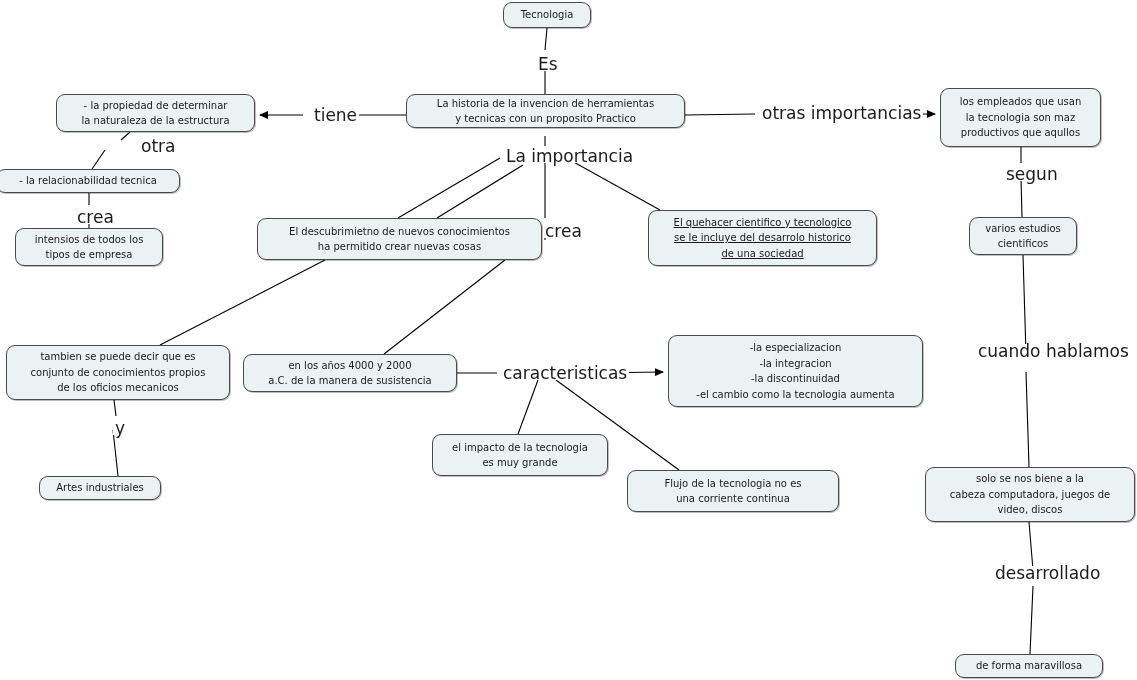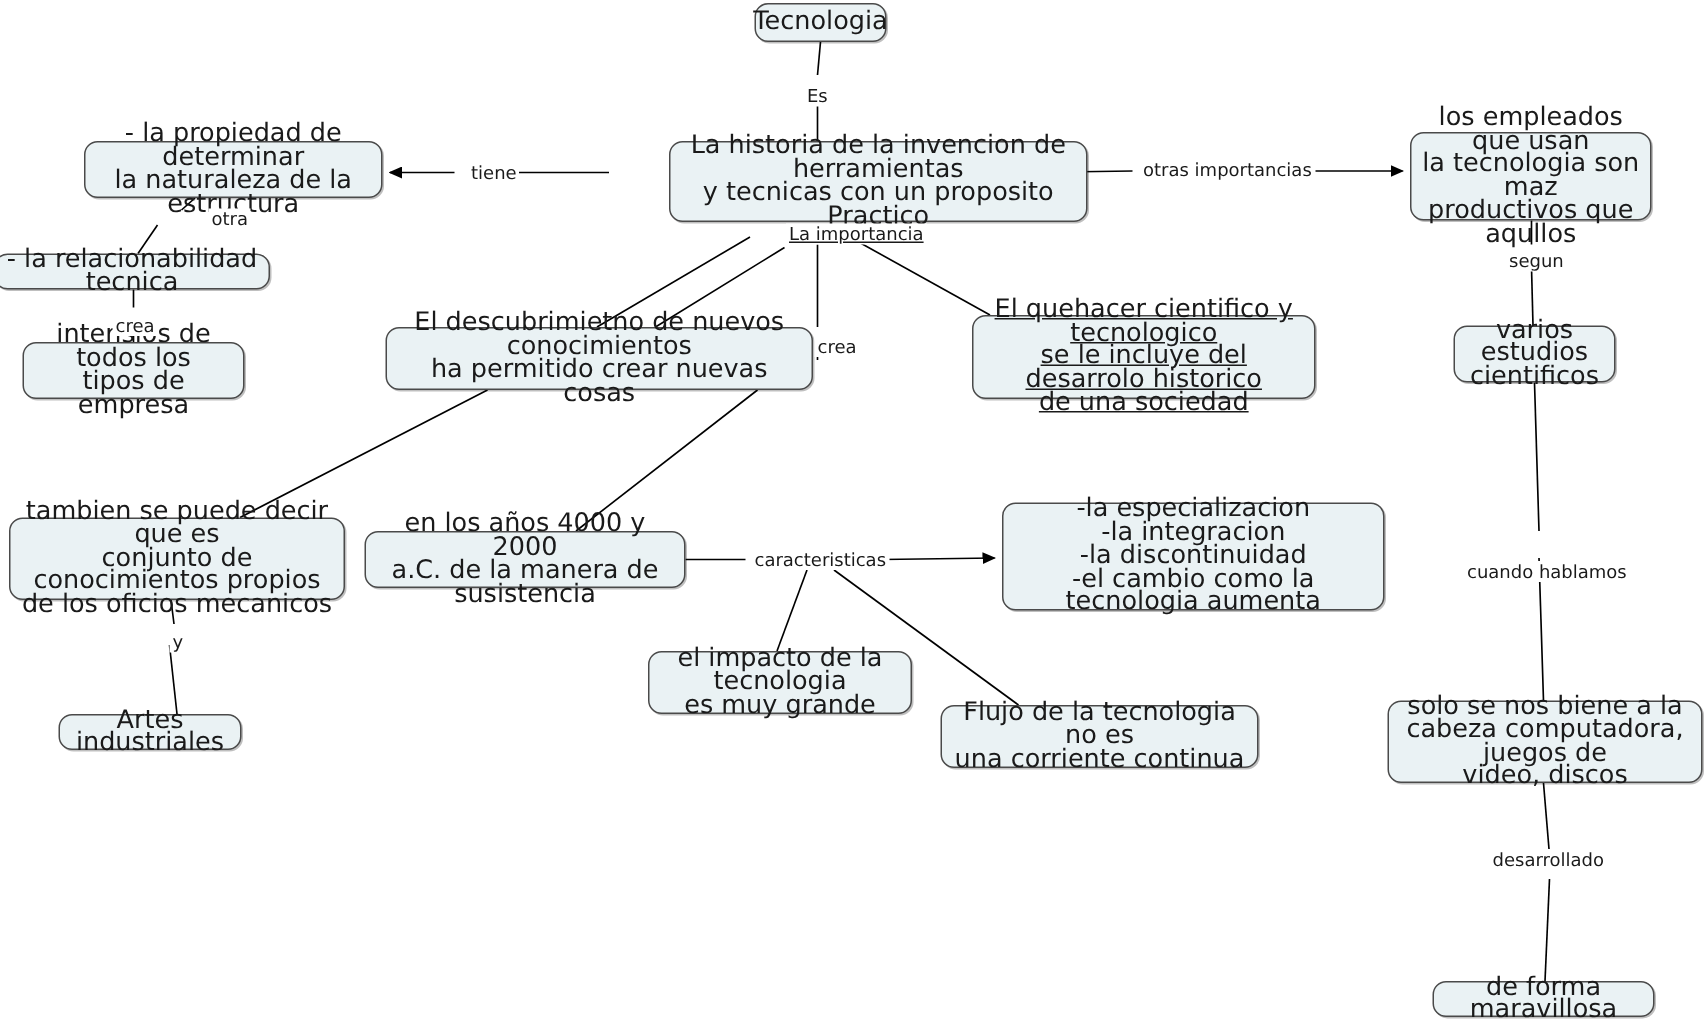--- a/index.html
+++ b/index.html
@@ -26,30 +26,30 @@
     position: absolute;
     box-sizing: border-box;
     background: #eaf2f4;
     border: 1px solid #4a4a4a;
     border-radius: 9px;
     display: flex;
     align-items: center;
     justify-content: center;
     text-align: center;
     color: #1a1a1a;
-    font-size: 17px;
+    font-size: 10px;
     line-height: 15.5px;
     padding: 3px 6px;
     white-space: pre-line;
     box-shadow: 1px 1px 0 rgba(0,0,0,0.25);
   }
   .link-label {
     position: absolute;
     color: #1a1a1a;
-    font-size: 12px;
+    font-size: 17px;
     line-height: 14px;
     white-space: nowrap;
     background: #ffffff;
     padding: 0 2px;
   }
 </style>
 </head>
 <body>
 
 <div id="canvas">
@@ -87,21 +87,21 @@
         <path d="M1021,147 L1021,163" fill="none" stroke="#000000" stroke-width="1.1"></path>
         <path d="M1021,178 L1022,217" fill="none" stroke="#000000" stroke-width="1.1"></path>
         <path d="M1023,255 L1026,354" fill="none" stroke="#000000" stroke-width="1.1"></path>
         <path d="M1026,372 L1029,467" fill="none" stroke="#000000" stroke-width="1.1"></path>
         <path d="M1029,522 L1033,570" fill="none" stroke="#000000" stroke-width="1.1"></path>
         <path d="M1033,586 L1030,654" fill="none" stroke="#000000" stroke-width="1.1"></path>
       </g>
   </svg>
   <div id="node-layer">
       <div class="node" style="left: 503px; top: 2px; width: 88px; height: 26px;">Tecnologia</div>
-      <div class="node" style="left: 406px; top: 94px; width: 279px; height: 54px; margin-left: 40px;">La historia de la invencion de herramientas
+      <div class="node" style="left: 406px; top: 94px; width: 279px; height: 34px;">La historia de la invencion de herramientas
 y tecnicas con un proposito Practico</div>
       <div class="node" style="left: 56px; top: 94px; width: 199px; height: 38px;">- la propiedad de determinar
 la naturaleza de la estructura</div>
       <div class="node" style="left: -4px; top: 169px; width: 184px; height: 24px;">- la relacionabilidad tecnica</div>
       <div class="node" style="left: 15px; top: 228px; width: 148px; height: 38px;">intensios de todos los
 tipos de empresa</div>
       <div class="node" style="left: 257px; top: 218px; width: 285px; height: 42px;">El descubrimietno de nuevos conocimientos
 ha permitido crear nuevas cosas</div>
       <div class="node" style="left: 648px; top: 210px; width: 229px; height: 56px; text-decoration: underline;">El quehacer cientifico y tecnologico
 se le incluye del desarrolo historico
@@ -129,21 +129,21 @@
 cabeza computadora, juegos de
 video, discos</div>
       <div class="node" style="left: 955px; top: 654px; width: 148px; height: 24px;">de forma maravillosa</div>
     </div>
   <div id="label-layer">
       <div class="link-label" style="left: 536px; top: 57px;">Es</div>
       <div class="link-label" style="left: 312px; top: 108px; text-align: center;">tiene</div>
       <div class="link-label" style="left: 760px; top: 106px;">otras importancias</div>
       <div class="link-label" style="left: 103px; top: 139px; margin-left: 36px;">otra</div>
       <div class="link-label" style="left: 75px; top: 210px;">crea</div>
-      <div class="link-label" style="left: 524px; top: 149px; text-decoration: underline;">La importancia</div>
+      <div class="link-label" style="left: 504px; top: 149px;">La importancia</div>
       <div class="link-label" style="left: 543px; top: 224px;">crea</div>
       <div class="link-label" style="left: 1004px; top: 167px;">segun</div>
       <div class="link-label" style="left: 113px; top: 421px;">y</div>
       <div class="link-label" style="left: 501px; top: 366px;">caracteristicas</div>
-      <div class="link-label" style="left: 976px; top: 374px;">cuando hablamos</div>
+      <div class="link-label" style="left: 976px; top: 344px;">cuando hablamos</div>
       <div class="link-label" style="left: 993px; top: 566px;">desarrollado</div>
     </div>
 </div>
 
 </body></html>

